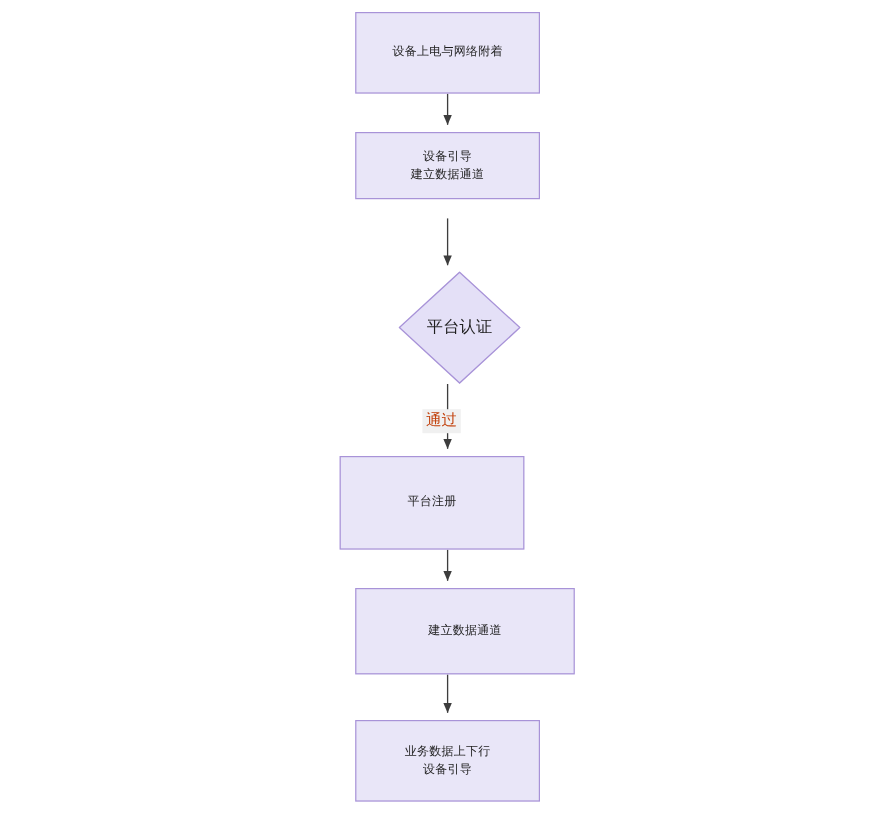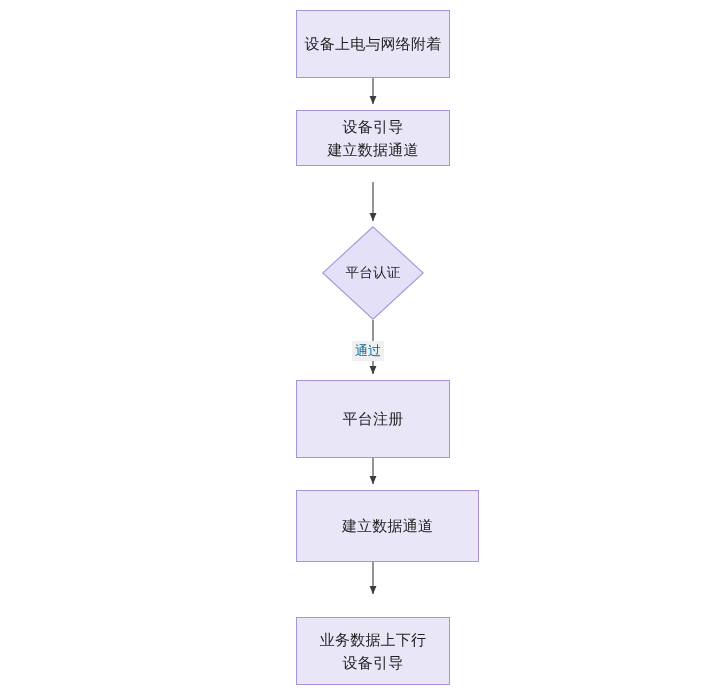--- a/index.html
+++ b/index.html
@@ -33,21 +33,21 @@
   .node {
     position: absolute;
     box-sizing: border-box;
     background: #E9E6F8;
     border: 1px solid #A893D8;
     display: flex;
     flex-direction: column;
     align-items: center;
     justify-content: center;
     color: #1f1f1f;
-    font-size: 15px;
+    font-size: 10px;
     line-height: 1.55;
     text-align: center;
     letter-spacing: 0.2px;
     white-space: pre;
   }
   .node .line2 {
     display: block;
   }
   
   .decision {
@@ -70,26 +70,27 @@
     font-size: 13.5px;
     line-height: 1.5;
     text-align: center;
     letter-spacing: 0.2px;
     white-space: nowrap;
   }
   
   .edge-label {
     position: absolute;
     background: #F0F0F0;
-    color: #0369a1;
+    color: #c2410c;
     font-size: 13px;
     line-height: 1.4;
     padding: 1px 3px;
     white-space: nowrap;
     z-index: 3;
+    font-family: Liberation Mono, monospace;
   }
 </style>
 </head>
 <body>
 
 <div id="flow-canvas">
 
   <svg id="edge-layer" width="726" height="700" viewBox="0 0 726 700">
     <defs>
       <marker id="arrowhead" markerWidth="9" markerHeight="9" refX="7.4" refY="3.2" orient="auto" markerUnits="strokeWidth">
@@ -108,35 +109,35 @@
 
   <div class="node" style="left:296px; top:10px; width:154px; height:68px;">
     <span>设备上电与网络附着</span>
   </div>
 
   <div class="node" style="left:296px; top:110px; width:154px; height:56px;">
     <span>设备引导</span>
     <span class="line2">建立数据通道</span>
   </div>
 
-  <div class="decision" style="left:322px; top:226px; width:102px; height:94px;">
+  <div class="decision" style="left:332px; top:226px; width:102px; height:94px;">
     <svg class="diamond-shape" viewBox="0 0 102 94" preserveAspectRatio="none">
       <polygon points="51,0.8 101.2,47 51,93.2 0.8,47" fill="#E4E0F7" stroke="#A893D8" stroke-width="1.1"></polygon>
     </svg>
     <span class="decision-text">平台认证</span>
   </div>
 
   <div class="edge-label" style="left:352px; top:341px;">通过</div>
 
-  <div class="node" style="left:296px; top:380px; width:154px; height:78px;">
+  <div class="node" style="left:283px; top:380px; width:154px; height:78px;">
     <span>平台注册</span>
   </div>
 
   <div class="node" style="left:296px; top:490px; width:183px; height:72px;">
     <span>建立数据通道</span>
   </div>
 
-  <div class="node" style="left:296px; top:600px; width:154px; height:68px;margin-top:17px;">
+  <div class="node" style="left:296px; top:600px; width:154px; height:68px;">
     <span>业务数据上下行</span>
     <span class="line2">设备引导</span>
   </div>
 
 </div>
 
 </body></html>

